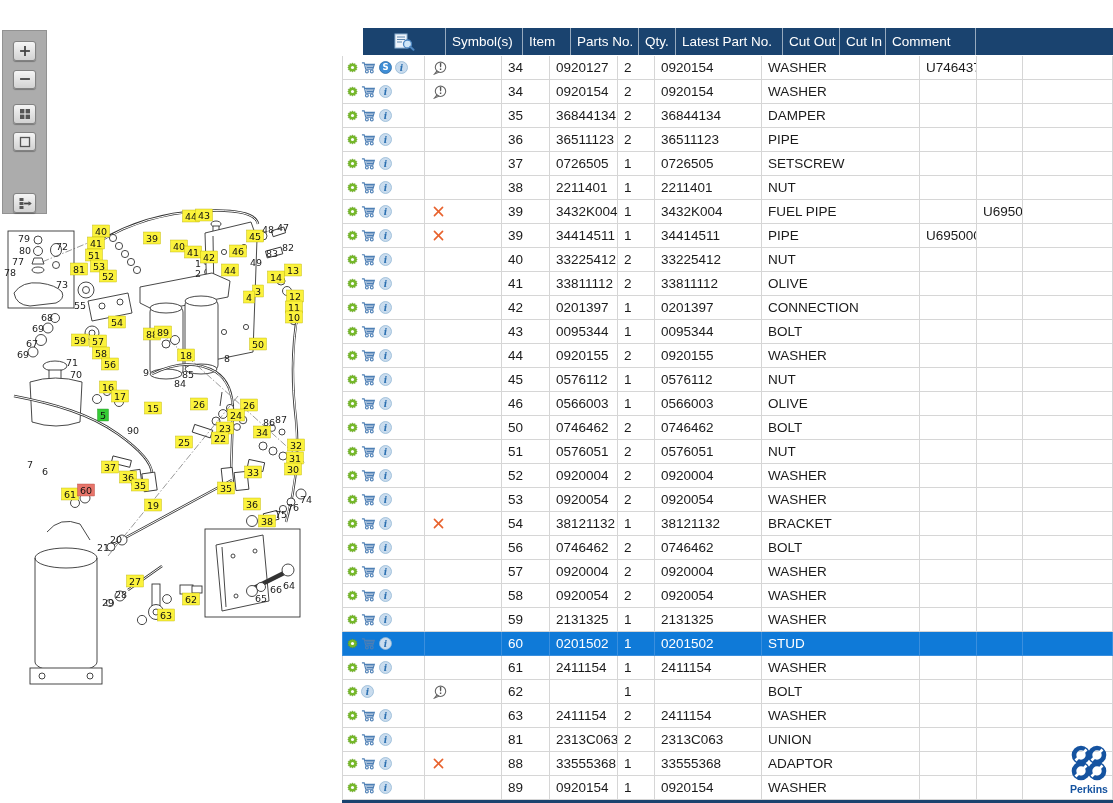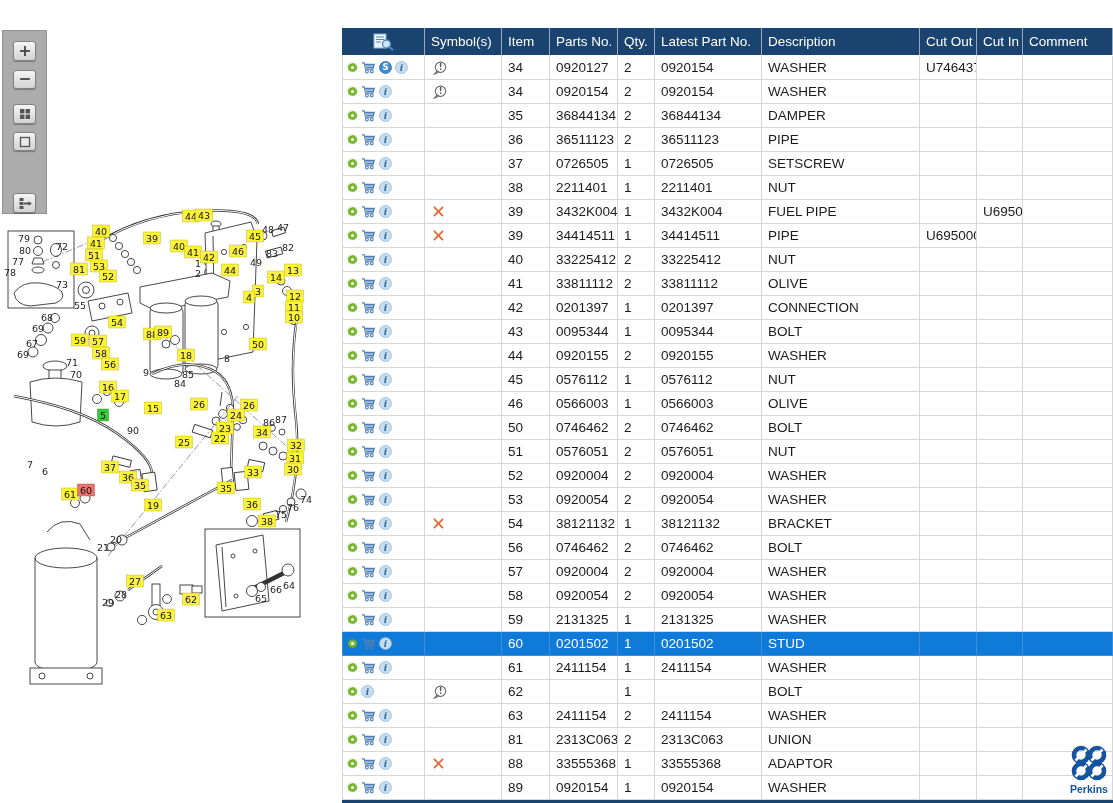--- a/index.html
+++ b/index.html
@@ -29,21 +29,21 @@
   .lw .nf{fill:none}
   .lw .axis{stroke:#555;stroke-width:.6;stroke-dasharray:7 2 1.5 2;fill:none}
   .co-t{fill:#111;font-size:9.5px;font-family:"DejaVu Sans",sans-serif;text-anchor:middle;stroke:none}
   .co-plain{fill:#222}
   .hl-y{fill:var(--hl-yellow,#fbf23c);stroke:#b9b000;stroke-width:.4}
   .hl-g{fill:var(--hl-green,#35cb35);stroke:#1e8c1e;stroke-width:.4}
   .hl-r{fill:var(--hl-red,#e8756b);stroke:#b04038;stroke-width:.4}
 
   
   .tablewrap{position:absolute;left:342px;top:28px;width:771px;height:775px;font-size:13.5px;color:#1b1b1b;}
-  .thead{display:flex;height:28px;background:var(--header-bg,#1a436f);color:#fff;border-bottom:1px solid #fff;box-sizing:border-box;}
+  .thead{display:flex;height:28px;background:var(--header-bg,#1a436f);color:#fff;border-bottom:1px solid #fff;box-sizing:border-box;margin-left:21px;}
   .th{box-sizing:border-box;border-right:1px solid rgba(255,255,255,.55);padding-left:6px;display:flex;align-items:center;
       font-size:13.5px;white-space:nowrap;overflow:hidden;flex:none;}
   .th.c-actions{justify-content:center;padding-left:0}
   .tr{display:flex;height:24px;background:#fff;}
   .td{box-sizing:border-box;border-right:1px solid var(--grid-line,#d6d6d6);border-bottom:1px solid var(--grid-line,#d6d6d6);
       padding-left:6px;line-height:23px;white-space:nowrap;overflow:hidden;flex:none;}
   .td.c-actions{display:flex;align-items:center;gap:3px;padding-left:4px;border-left:1px solid var(--grid-line,#d6d6d6);}
   .td.c-symbols{display:flex;align-items:center;padding-left:8px;}
   .tr.selected{background:var(--selected-bg,#0f7ad8);color:#fff;}
   .tr.selected .td{border-color:#3a8fde;}
@@ -681,21 +681,20 @@
         <div class="th c-actions" style="width: 83px;">
           <svg viewBox="0 0 21 18" class="ic-listsearch">
             <use href="#sym-listsearch"></use>
           </svg>
         </div>
         <div class="th c-symbols" style="width: 77px;">Symbol(s)</div>
         <div class="th c-item" style="width: 48px;">Item</div>
         <div class="th c-parts_no" style="width: 68px;">Parts No.</div>
         <div class="th c-qty" style="width: 37px;">Qty.</div>
         <div class="th c-latest" style="width: 107px;">Latest Part No.</div>
-        <div class="th c-desc" style="width: 158px;">Description</div>
         <div class="th c-cut_out" style="width: 57px;">Cut Out</div>
         <div class="th c-cut_in" style="width: 46px;">Cut In</div>
         <div class="th c-comment" style="width: 90px;">Comment</div>
       </div>
     <div class="tbody" id="tbody">
         <div class="tr">
           <div class="td c-actions" style="width: 83px;">
             <svg viewBox="0 0 12 12" class="ic-gear">
               <use href="#sym-gear"></use>
             </svg>

